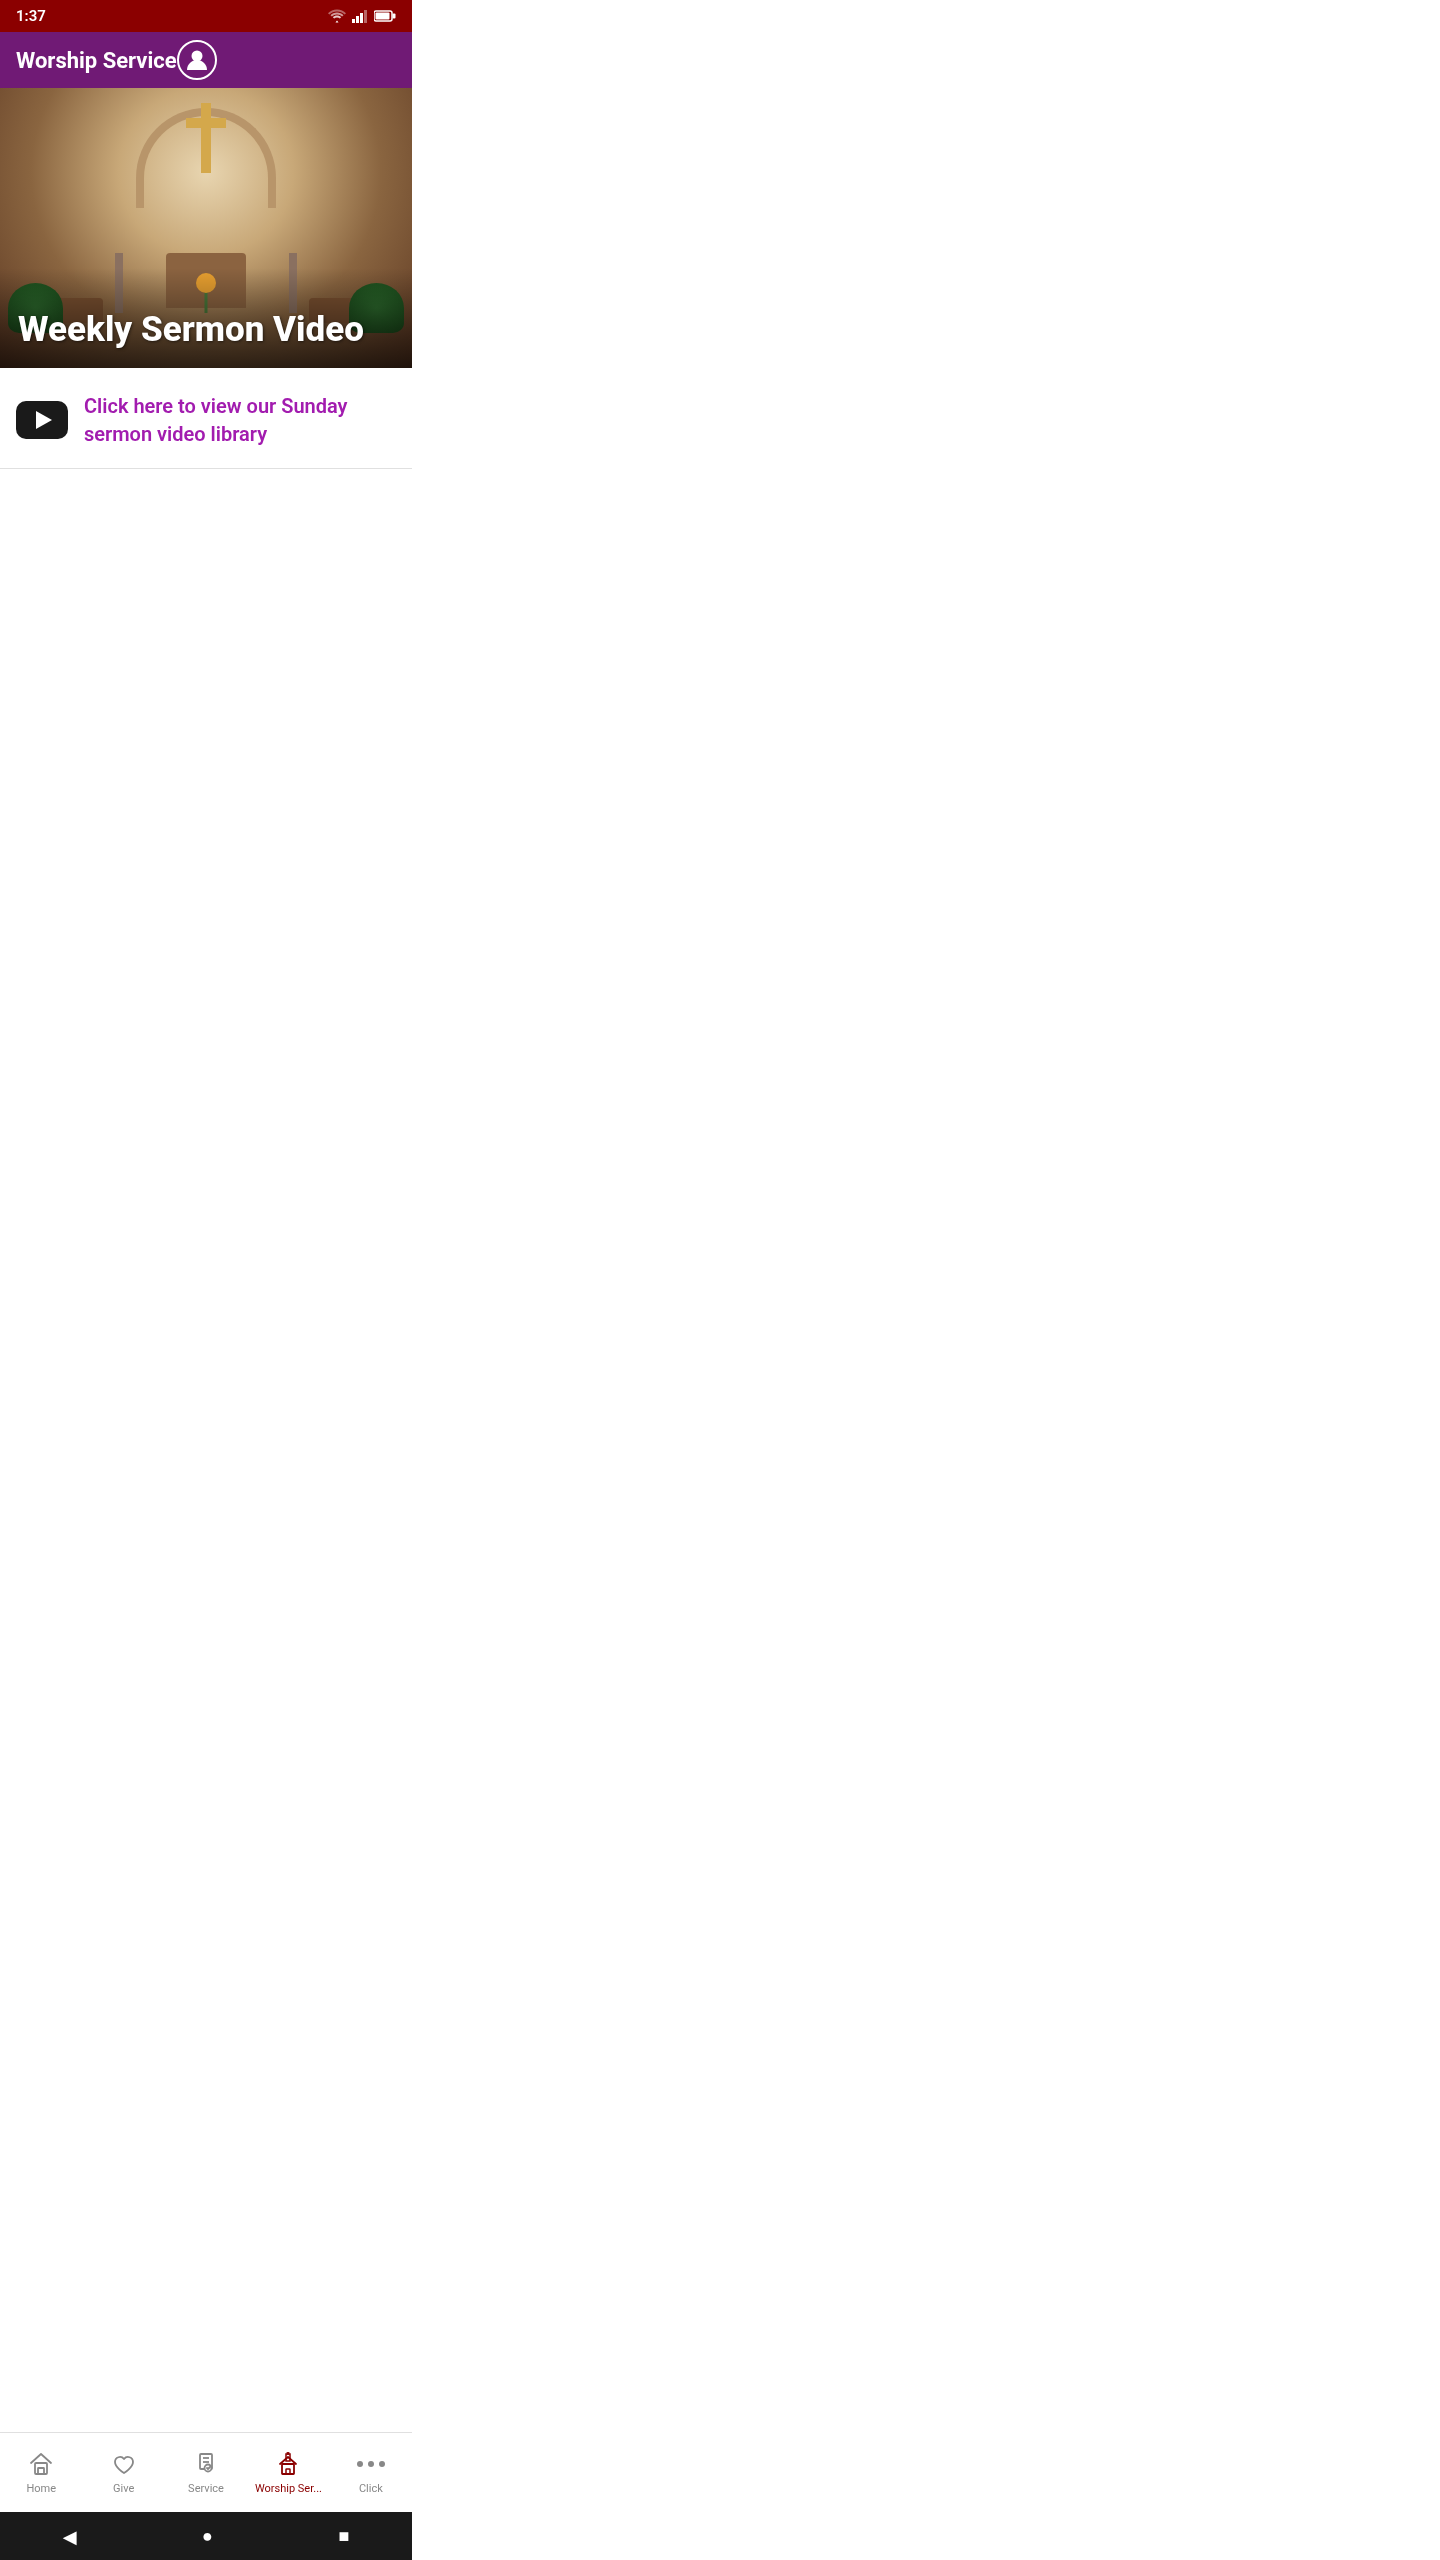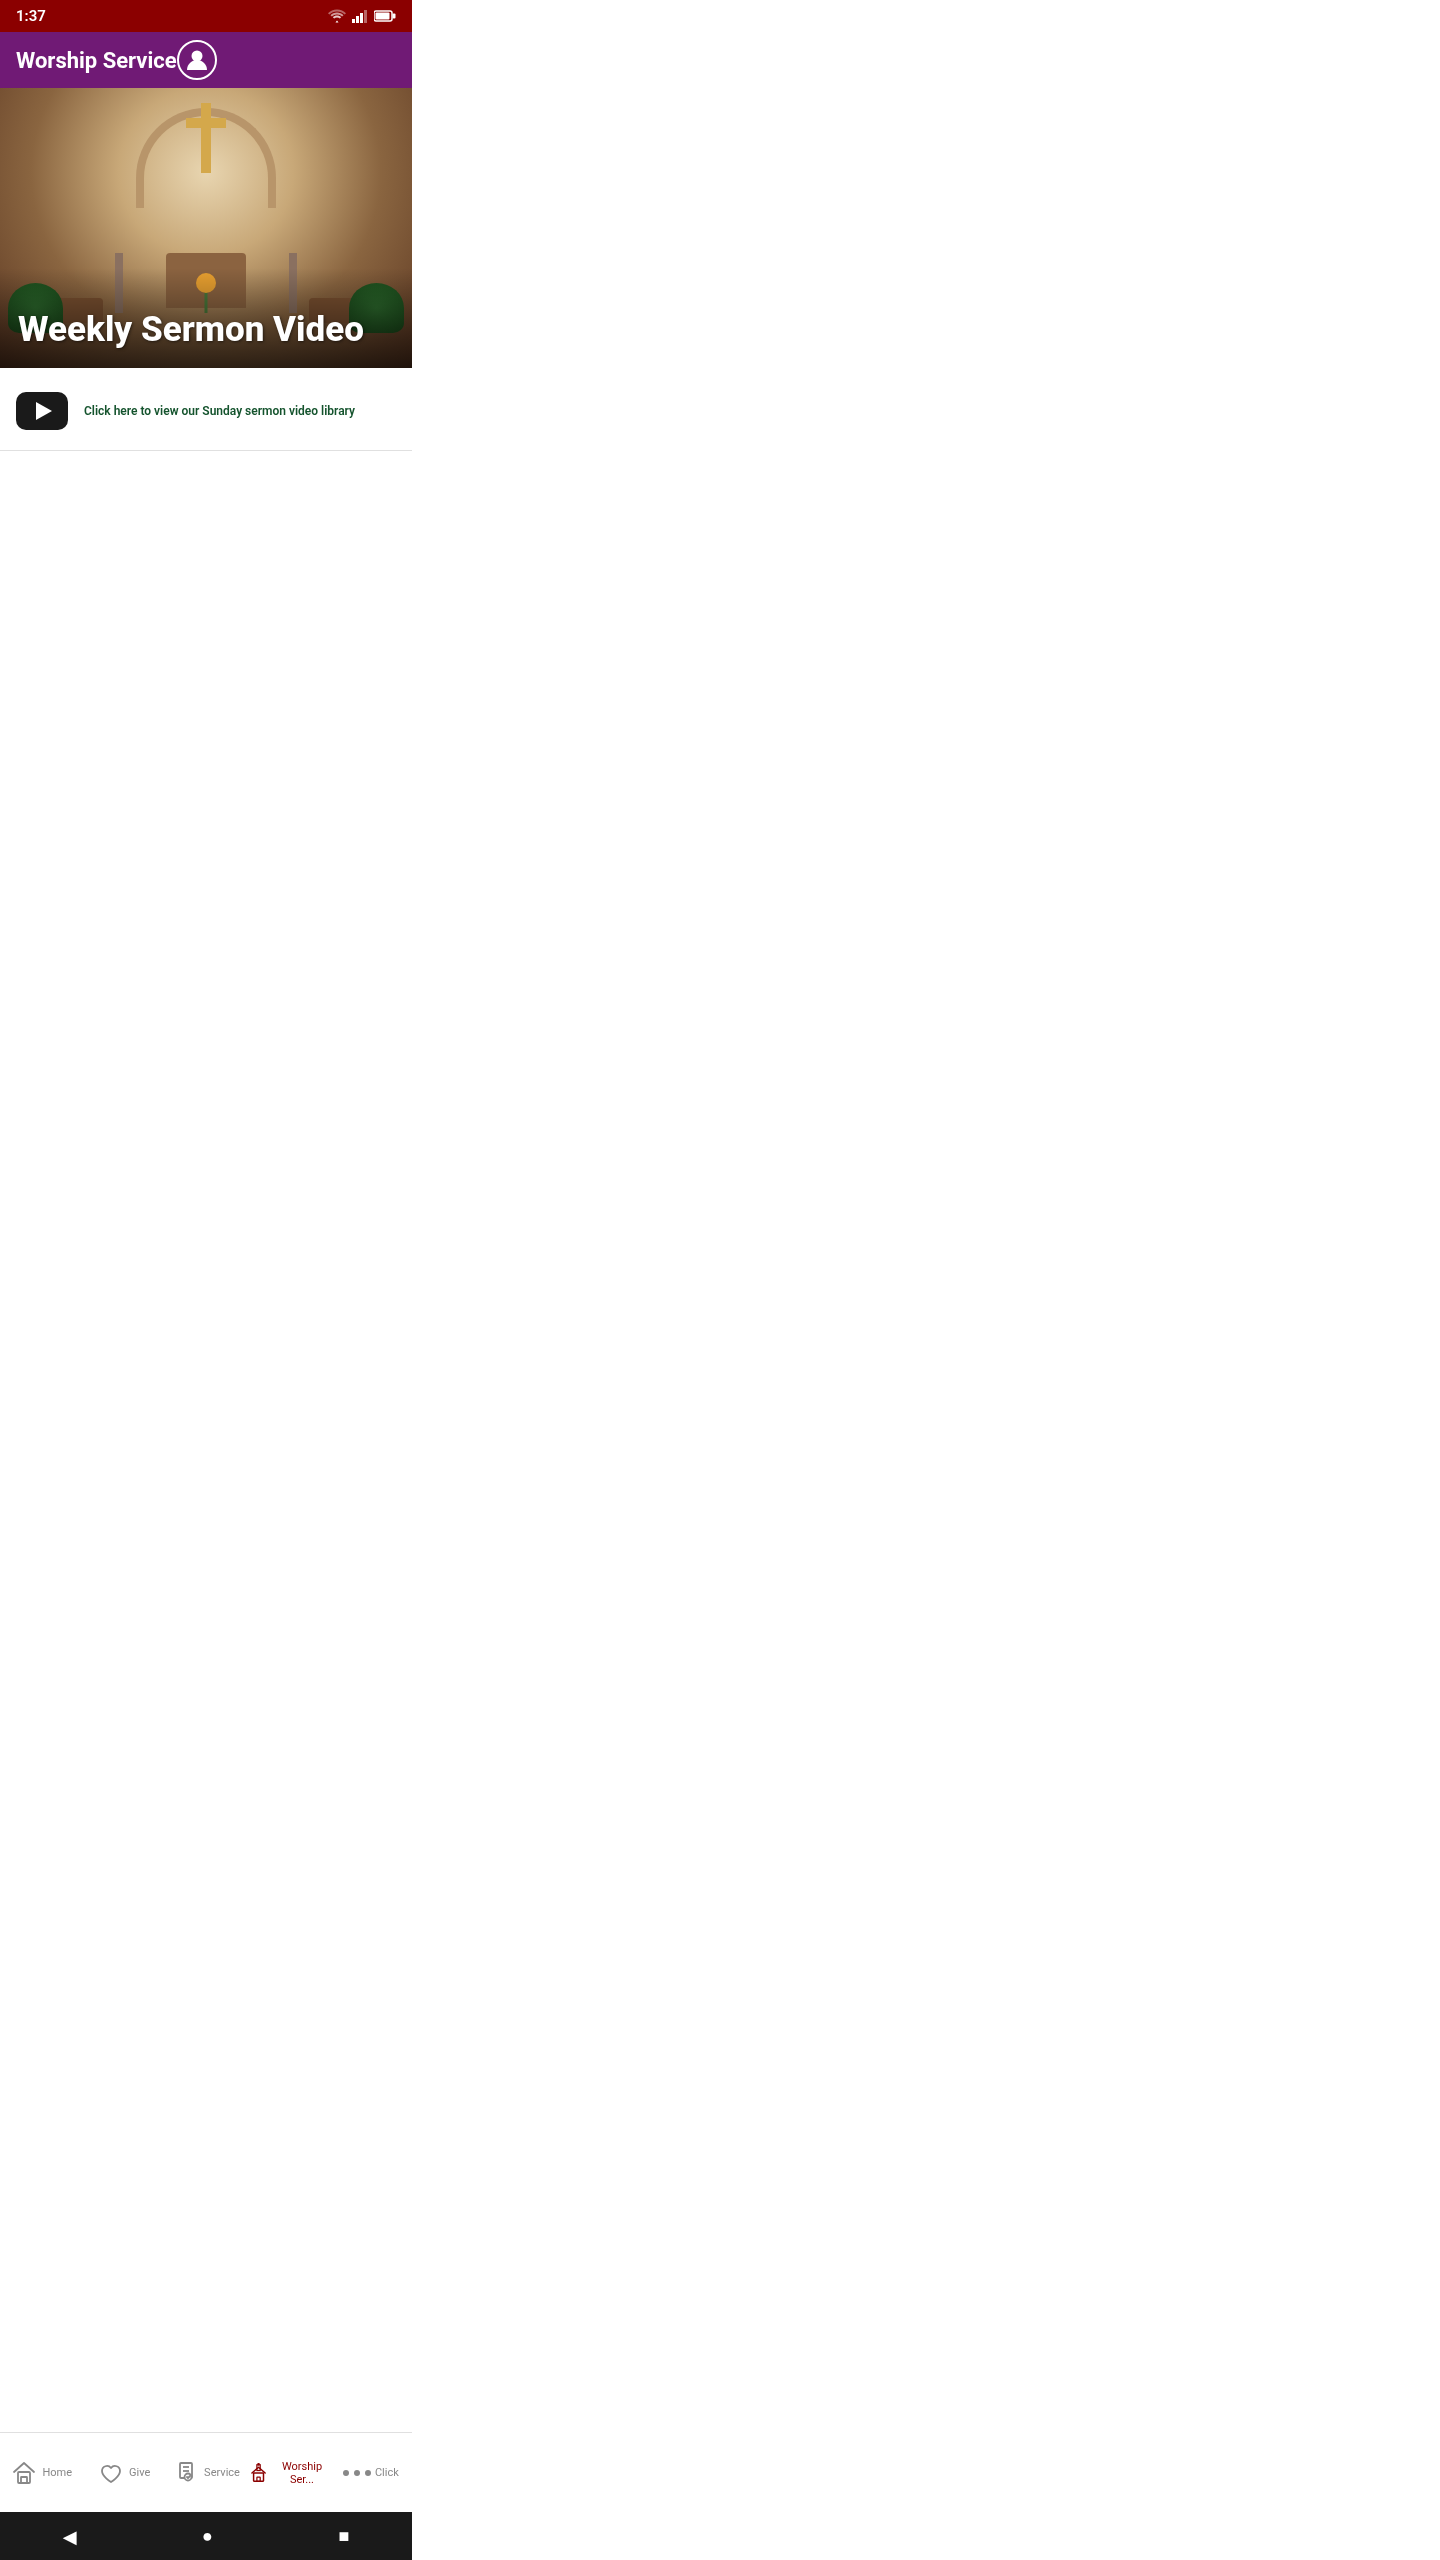--- a/index.html
+++ b/index.html
@@ -283,23 +283,23 @@
     .play-triangle {
       width: 0;
       height: 0;
       border-top: 9px solid transparent;
       border-bottom: 9px solid transparent;
       border-left: 16px solid white;
       margin-left: 3px;
     }
 
     .video-link-text {
-      font-size: 12px;
+      font-size: 20px;
       font-weight: 600;
-      color: #14532d;
+      color: #a21caf;
       line-height: 1.4;
     }
 
     .divider {
       height: 1px;
       background: #e0e0e0;
       margin: 0 -16px;
     }
 
     
@@ -311,20 +311,21 @@
       height: 80px;
       background: white;
       border-top: 1px solid #e0e0e0;
       display: flex;
       align-items: stretch;
     }
 
     .nav-item {
       flex: 1;
       display: flex;
+      flex-direction: column;
       align-items: center;
       justify-content: center;
       gap: 4px;
       cursor: pointer;
       padding: 8px 0;
     }
 
     .nav-label {
       font-size: 11px;
       color: #888;

